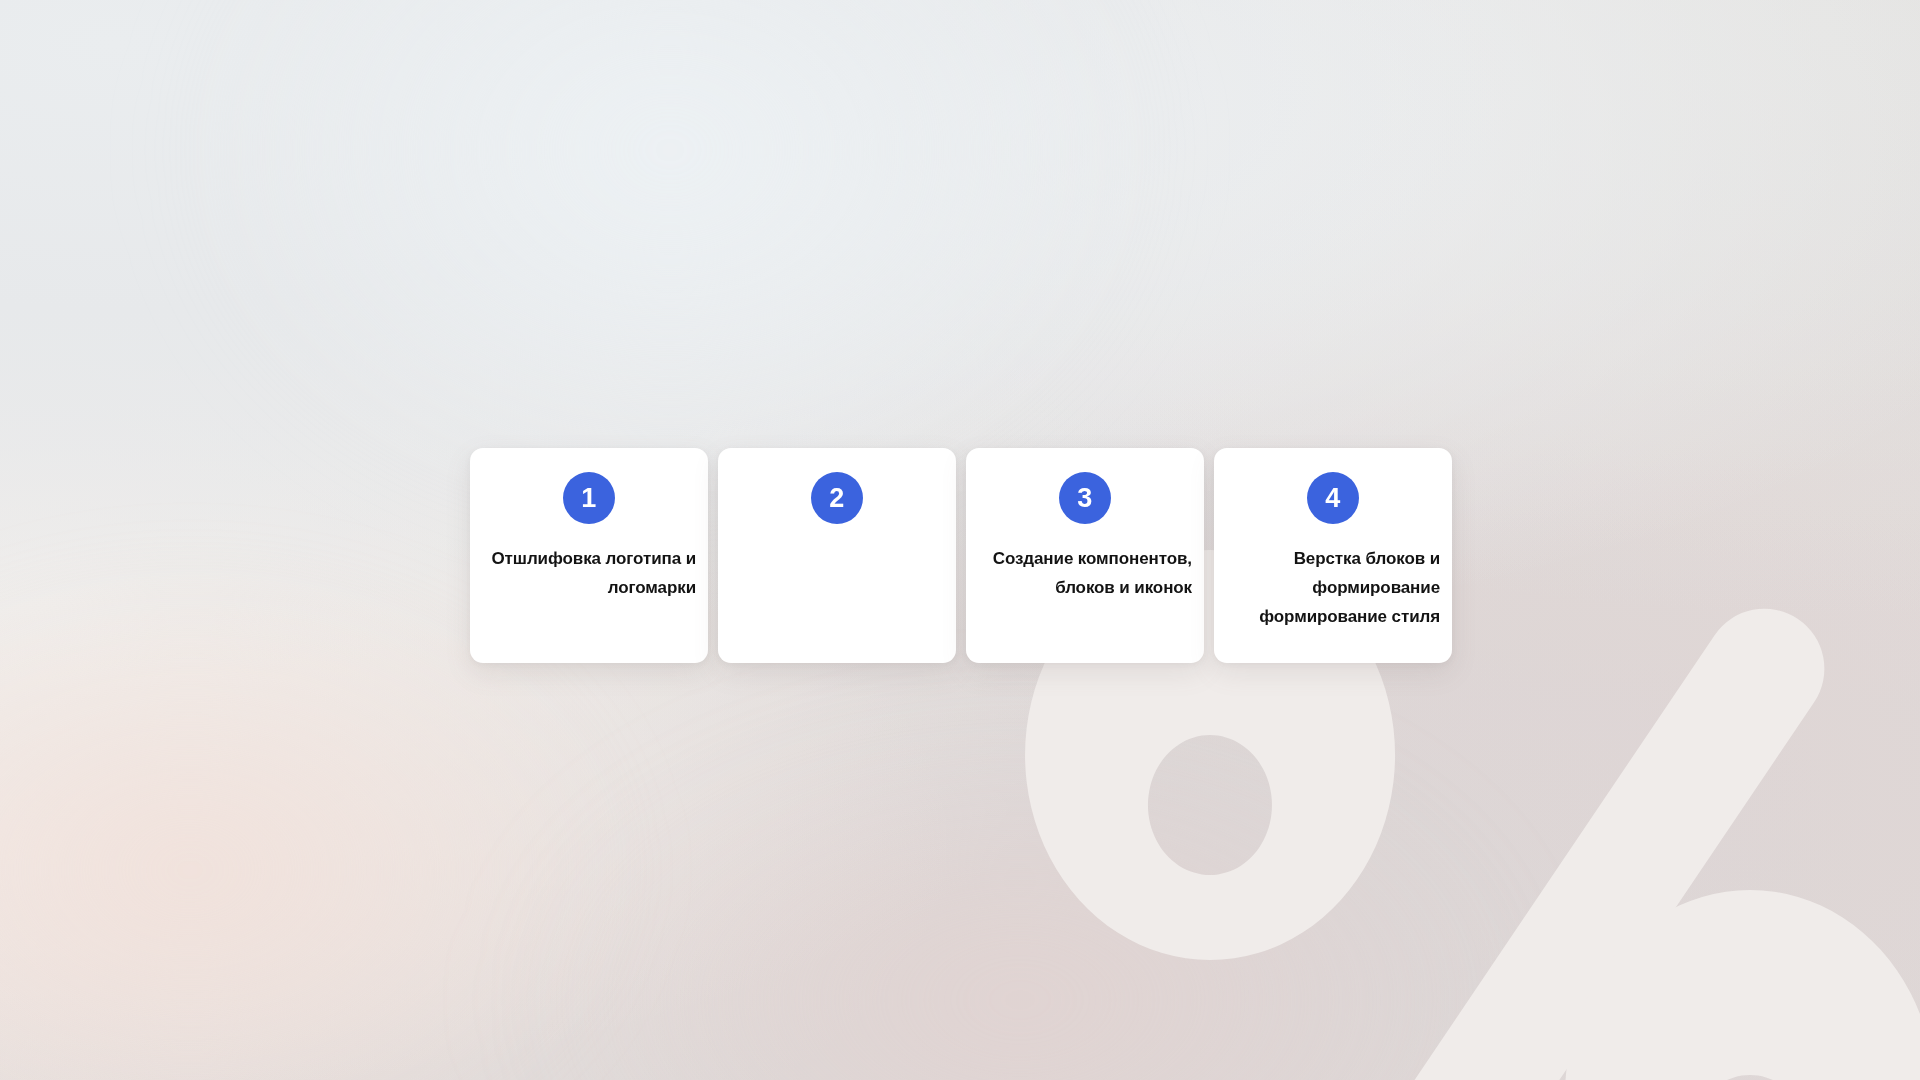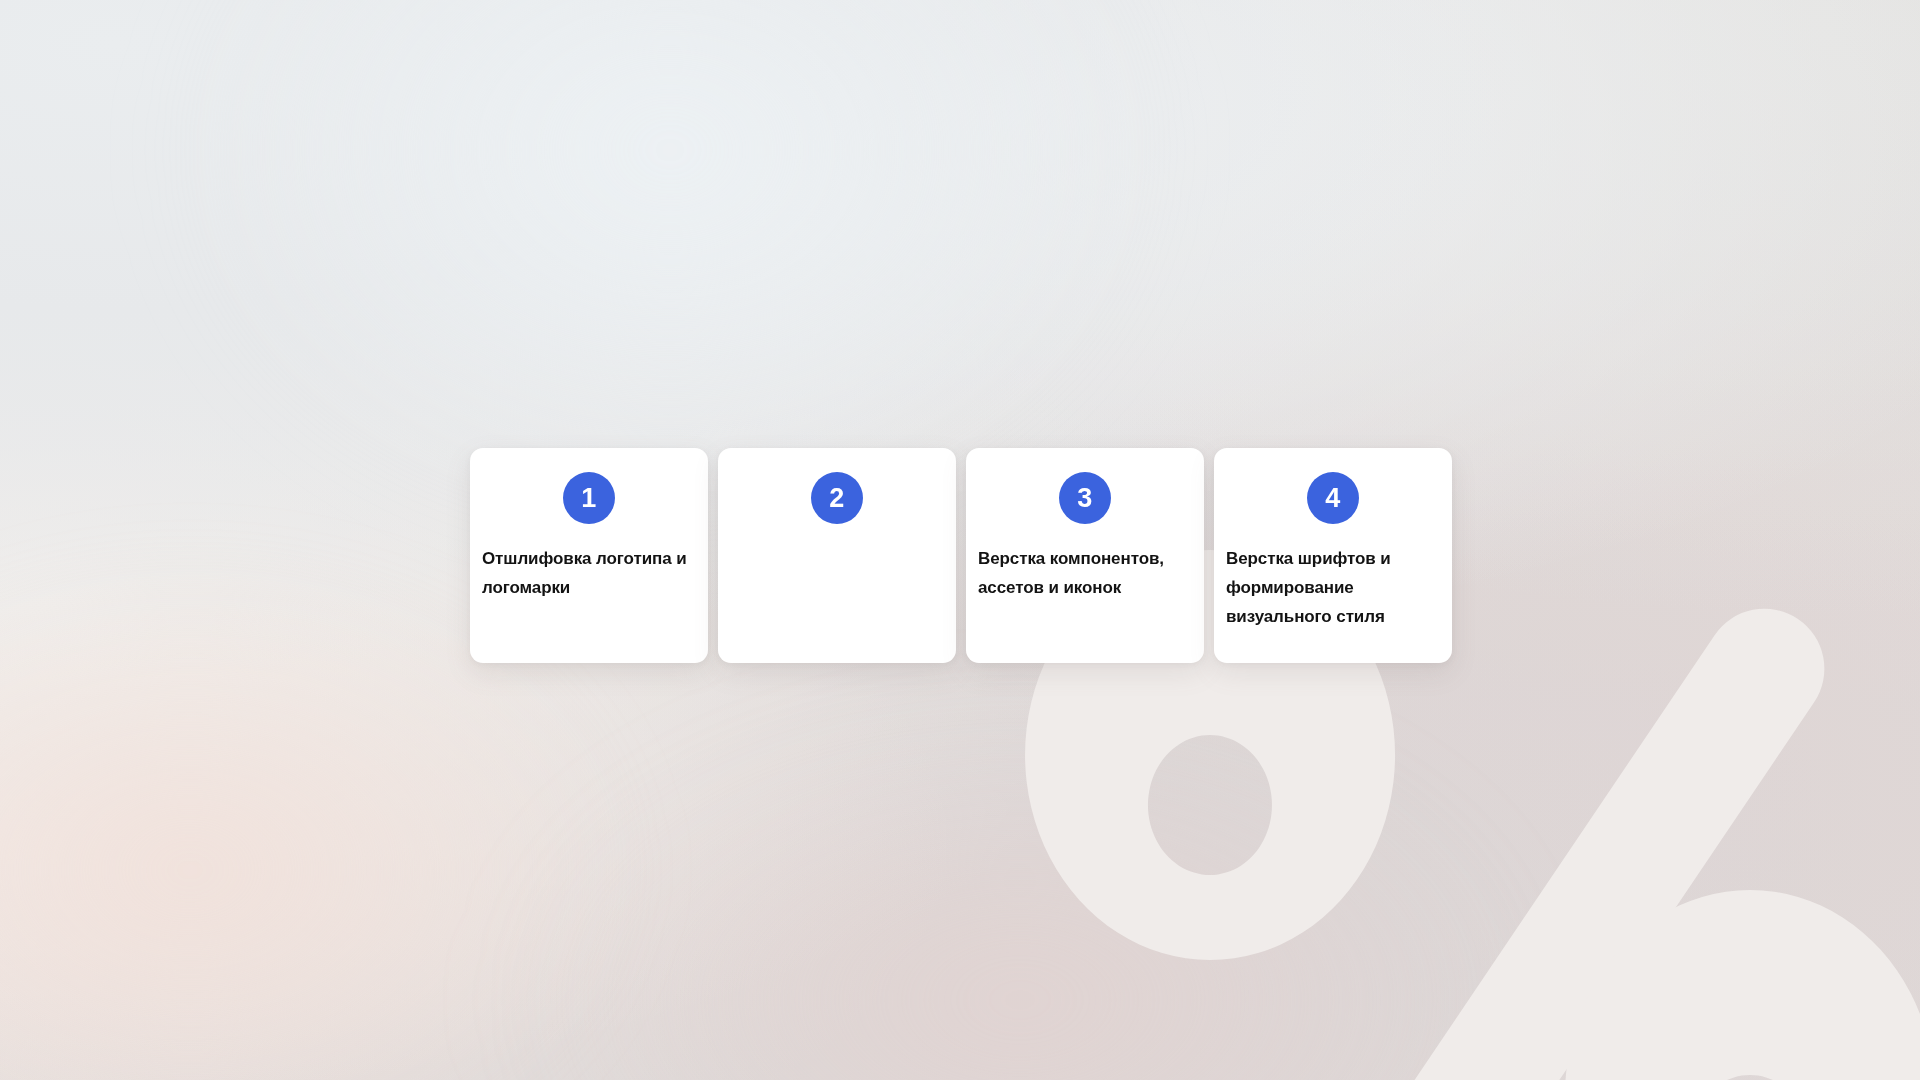--- a/index.html
+++ b/index.html
@@ -126,21 +126,21 @@
     line-height: 1;
     letter-spacing: 0.5px;
     flex: none;
   }
 
   .card-text {
     margin-top: 20px;
     width: 100%;
     padding: 0 12px;
     box-sizing: border-box;
-    text-align: left;
+    text-align: right;
     color: #131313;
     font-size: 17px;
     font-weight: 600;
     line-height: 29px;
     letter-spacing: -0.1px;
   }
 </style>
 </head>
 <body>
 
@@ -170,22 +170,22 @@
       <div class="badge">1</div>
       <div class="card-text">Отшлифовка логотипа и логомарки</div>
     </div>
 
     <div class="card">
       <div class="badge">2</div>
     </div>
 
     <div class="card">
       <div class="badge">3</div>
-      <div class="card-text">Верстка компонентов, ассетов и иконок</div>
+      <div class="card-text">Создание компонентов, блоков и иконок</div>
     </div>
 
     <div class="card">
       <div class="badge">4</div>
-      <div class="card-text">Верстка шрифтов и формирование визуального стиля</div>
+      <div class="card-text">Верстка блоков и формирование формирование стиля</div>
     </div>
 
   </div>
 </div>
 
 </body></html>

